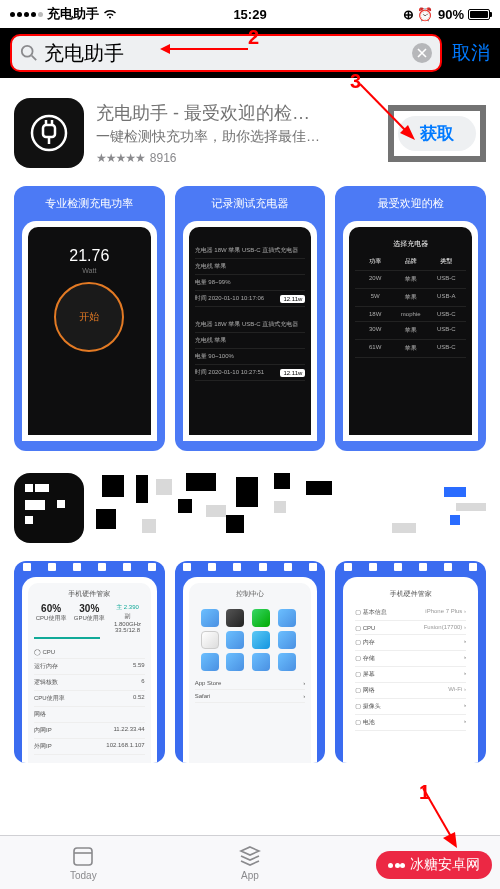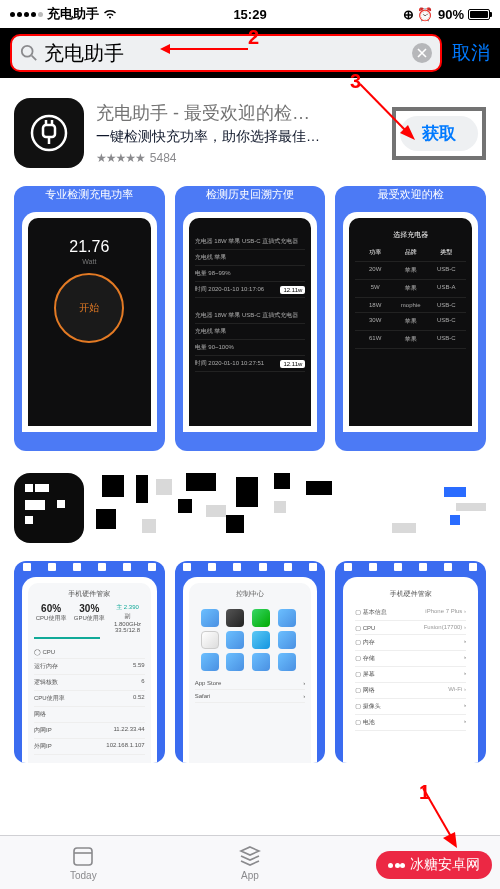--- a/index.html
+++ b/index.html
@@ -23,28 +23,28 @@
 .arrow-2{position:absolute;top:40px;left:160px;z-index:5}
 .label-2{position:absolute;top:26px;left:248px;color:red;font-size:20px;font-weight:bold}
 .arrow-3{position:absolute;top:78px;left:330px;z-index:5}
 .label-3{position:absolute;top:70px;left:350px;color:red;font-size:20px;font-weight:bold}
 .label-1{position:absolute;bottom:85px;right:70px;color:red;font-size:20px;font-weight:bold;z-index:6}
 .arrow-1{position:absolute;bottom:35px;right:35px;z-index:6}
 .app-row{display:flex;align-items:center;padding:20px 14px 10px;gap:12px}
 .app-icon{width:70px;height:70px;border-radius:16px;background:#111;display:flex;align-items:center;justify-content:center}
 .app-info{flex:1;min-width:0}
 .app-title{font-size:18px;color:#737373;margin-bottom:3px;white-space:nowrap;overflow:hidden;text-overflow:ellipsis}
-.app-sub{font-size:14px;color:#0f172a;margin-bottom:5px;white-space:nowrap;overflow:hidden;text-overflow:ellipsis}
+.app-sub{font-size:14px;color:#737373;margin-bottom:5px;white-space:nowrap;overflow:hidden;text-overflow:ellipsis}
 .rating{display:flex;align-items:center;gap:5px}
 .stars{color:#8a8a8d;font-size:12px;letter-spacing:-1px}
 .rating-count{color:#8a8a8d;font-size:12px}
-.get-wrap{border:4px solid #737373;padding:5px 4px}
+.get-wrap{border:6px solid #737373;padding:5px 4px}
 .get-btn{background:#eef0f2;color:#007aff;font-size:17px;font-weight:600;padding:6px 22px;border-radius:18px}
 .shots{display:flex;gap:10px;padding:8px 14px}
-.shot{flex:1;background:#4c7af5;border-radius:12px;padding:1px 6px 0;position:relative;overflow:hidden;height:265px}
+.shot{flex:1;background:#4c7af5;border-radius:12px;padding:10px 6px 0;position:relative;overflow:hidden;height:265px}
 .shot-title{color:#fff;font-size:11px;text-align:center;margin-bottom:10px}
 .phone{background:#fff;border-radius:14px 14px 0 0;margin:0 2px;height:220px;padding:6px;position:relative}
 .phone-screen{background:#0e0e0f;border-radius:10px 10px 0 0;height:100%;padding:8px 6px;position:relative;overflow:hidden}
 .gauge{width:70px;height:70px;border:2px solid #e37a24;border-radius:50%;margin:8px auto 0;display:flex;align-items:center;justify-content:center;background:#1a1a1a}
 .watt{color:#fff;font-size:16px;text-align:center;margin:12px 0 2px}
 .watt-sub{color:#777;font-size:7px;text-align:center}
 .start-txt{color:#e37a24;font-size:10px}
 .data-line{display:flex;justify-content:space-between;align-items:center;font-size:6px;color:#aaa;padding:3px 0;border-bottom:1px solid #222}
 .data-badge{background:#fff;color:#000;font-size:6px;padding:1px 3px;border-radius:2px}
 .table-row{display:flex;font-size:6px;color:#aaa;padding:4px 2px;border-bottom:1px solid #222}
@@ -143,21 +143,21 @@
       <line x1="19" y1="9" x2="19" y2="14" stroke="#fff" stroke-width="2.5"></line>
       <line x1="25" y1="9" x2="25" y2="14" stroke="#fff" stroke-width="2.5"></line>
       <line x1="22" y1="26" x2="22" y2="33" stroke="#fff" stroke-width="2.5"></line>
     </svg>
   </div>
   <div class="app-info">
     <div class="app-title">充电助手 - 最受欢迎的检…</div>
     <div class="app-sub">一键检测快充功率，助你选择最佳…</div>
     <div class="rating">
       <span class="stars">★★★★★</span>
-      <span class="rating-count">5484</span>
+      <span class="rating-count">8916</span>
     </div>
   </div>
   <div class="get-wrap">
     <div class="get-btn">获取</div>
   </div>
 </div>
 
 <div class="shots">
   <div class="shot">
     <div class="shot-title">专业检测充电功率</div>
@@ -165,21 +165,21 @@
         <div class="phone-screen">
       <div class="watt">21.76</div>
       <div class="watt-sub">Watt</div>
       <div class="gauge">
             <span class="start-txt">开始</span>
           </div>
     </div>
       </div>
   </div>
   <div class="shot">
-    <div class="shot-title">检测历史回溯方便</div>
+    <div class="shot-title">记录测试充电器</div>
     <div class="phone">
         <div class="phone-screen">
       <div style="height:8px"></div>
       <div class="data-line">
             <span>充电器 18W 苹果 USB-C 直插式充电器</span>
           </div>
       <div class="data-line">
             <span>充电线 苹果</span>
           </div>
       <div class="data-line">

